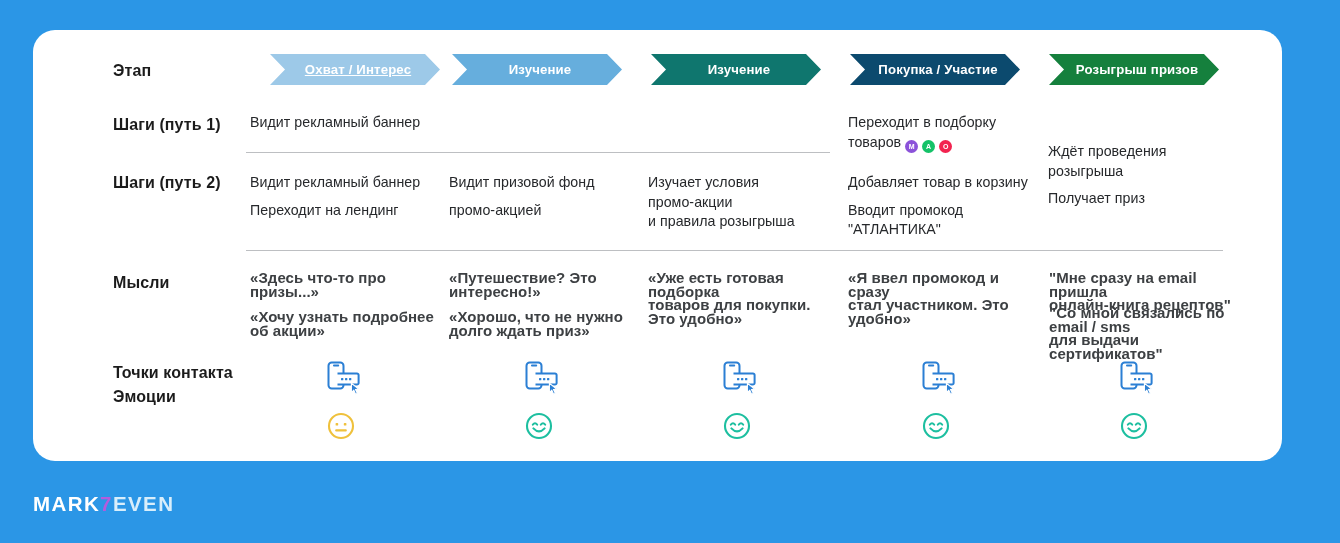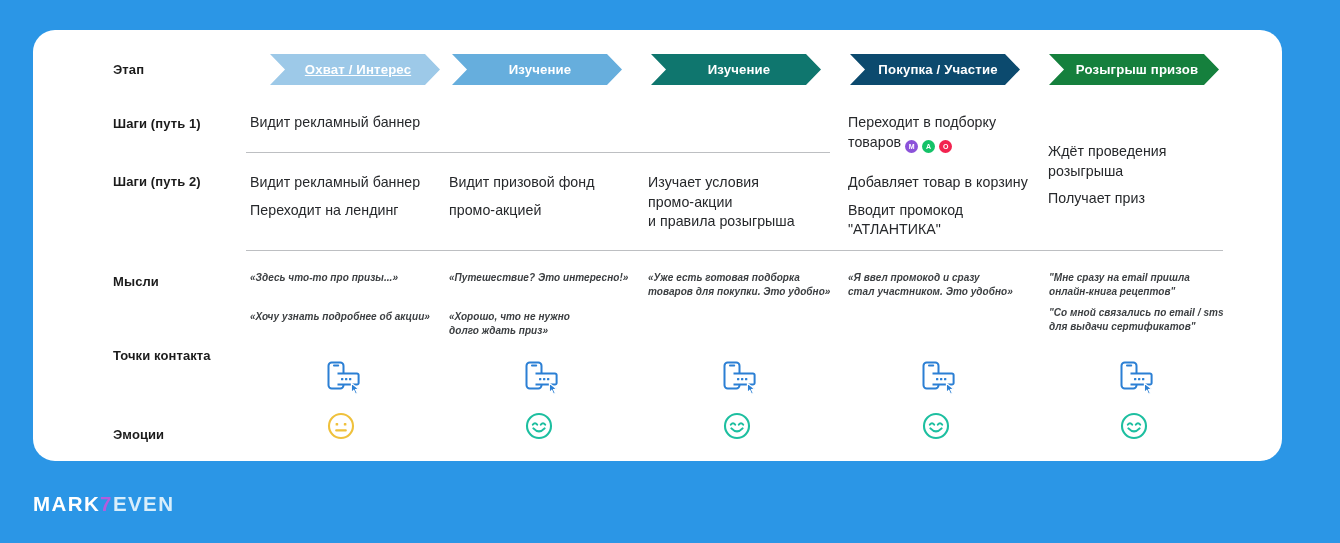--- a/index.html
+++ b/index.html
@@ -16,21 +16,21 @@
   .card {
     position: absolute;
     left: 33px; top: 30px;
     width: 1249px; height: 431px;
     background: #ffffff;
     border-radius: 22px;
   }
   
   .row-label {
     position: absolute;
-    font-size: 13px;
+    font-size: 16px;
     font-weight: bold;
     color: #1b1b1b;
     letter-spacing: .1px;
     white-space: nowrap;
   }
   .cell {
     position: absolute;
     font-size: 14.2px;
     line-height: 19.5px;
     color: #26282b;
@@ -59,23 +59,22 @@
   
   .divider {
     position: absolute;
     height: 1px;
     background: #bdbfc2;
   }
 
   
   .thought {
     position: absolute;
-    font-size: 10px;
+    font-size: 15px;
     line-height: 13.5px;
-    font-style: italic;
     font-weight: bold;
     color: #3d4043;
     letter-spacing: .05px;
   }
   .thought .ln { display: block; }
 
   
   .tp-icon { position: absolute; width: 34px; height: 36px; }
   .emo-icon { position: absolute; width: 28px; height: 28px; }
 
@@ -114,22 +113,22 @@
 </style>
 </head>
 <body>
 
 <div class="card"></div>
 
 <div class="row-label" style="left:113px; top:62px;">Этап</div>
 <div class="row-label" style="left:113px; top:116px;">Шаги (путь 1)</div>
 <div class="row-label" style="left:113px; top:174px;">Шаги (путь 2)</div>
 <div class="row-label" style="left:113px; top:274px;">Мысли</div>
-<div class="row-label" style="left:113px; top:348px;">Точки контакта</div>
-<div class="row-label" style="left:113px; top:427px;">Эмоции</div>
+<div class="row-label" style="left:113px; top:364px;">Точки контакта</div>
+<div class="row-label" style="left:113px; top:388px;">Эмоции</div>
 
 <div class="chev" id="chev0" style="left: 270px; width: 170px; background: rgb(157, 201, 232); text-decoration: underline;">
     <span>Охват / Интерес</span>
   </div>
 <div class="chev" id="chev1" style="left: 452px; width: 170px; background: rgb(102, 174, 221);">
     <span>Изучение</span>
   </div>
 <div class="chev" id="chev2" style="left: 651px; width: 170px; background: #0f766e;">
     <span>Изучение</span>
   </div>

